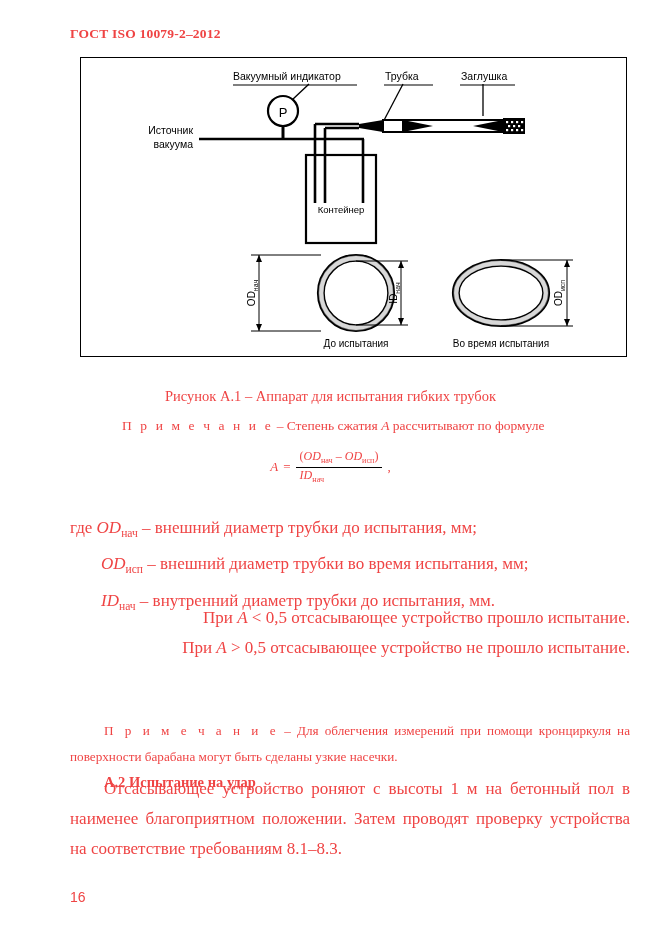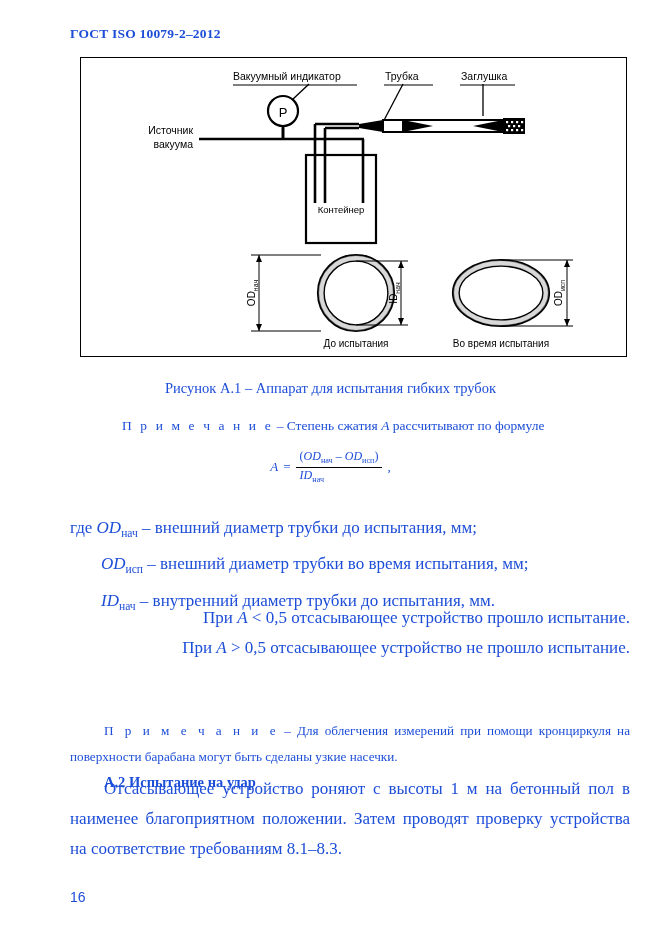--- a/index.html
+++ b/index.html
@@ -6,21 +6,21 @@
     margin: 0;
     padding: 0;
     background: #ffffff;
   }
   .page {
     position: relative;
     width: 661px;
     height: 936px;
     background: #ffffff;
     font-family: "Liberation Serif", serif;
-    color: #1d4ed8;
+    color: #ef4444;
     overflow: hidden;
   }
 
   
   .doc-header {
     position: absolute;
     left: 70px;
     top: 26px;
     font-family: "Liberation Serif", serif;
     font-weight: bold;
@@ -39,21 +39,21 @@
     border: 1.3px solid #000;
     box-sizing: border-box;
     background: #fff;
   }
   .fig-svg { display: block; }
 
   
   .figure-caption {
     position: absolute;
     left: 0;
-    top: 380px;
+    top: 388px;
     width: 661px;
     text-align: center;
     font-size: 14.5px;
     font-family: "Liberation Serif", serif;
   }
 
   
   .note1 {
     position: absolute;
     left: 122px;

